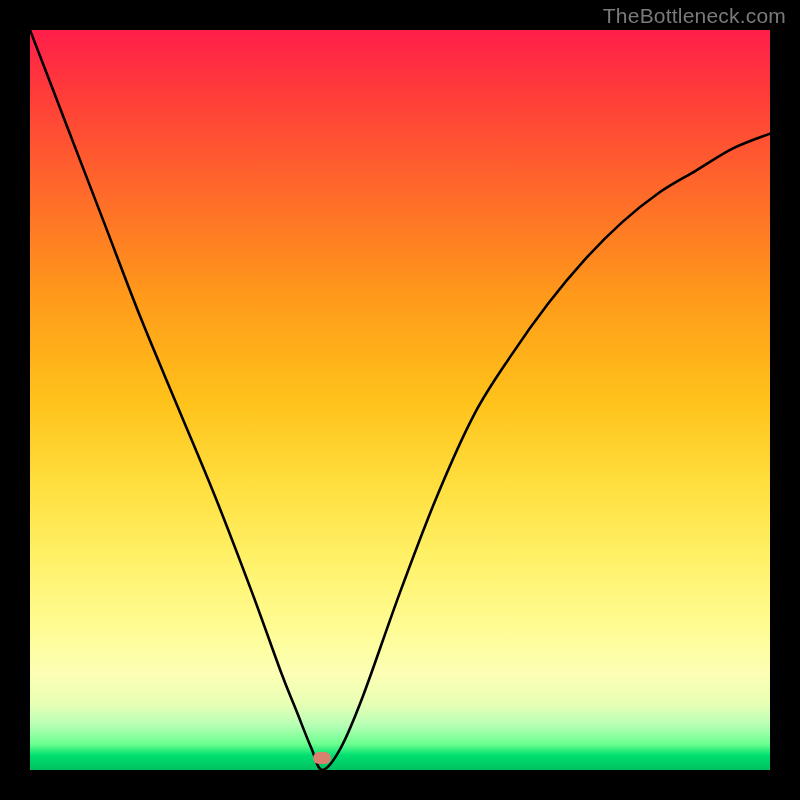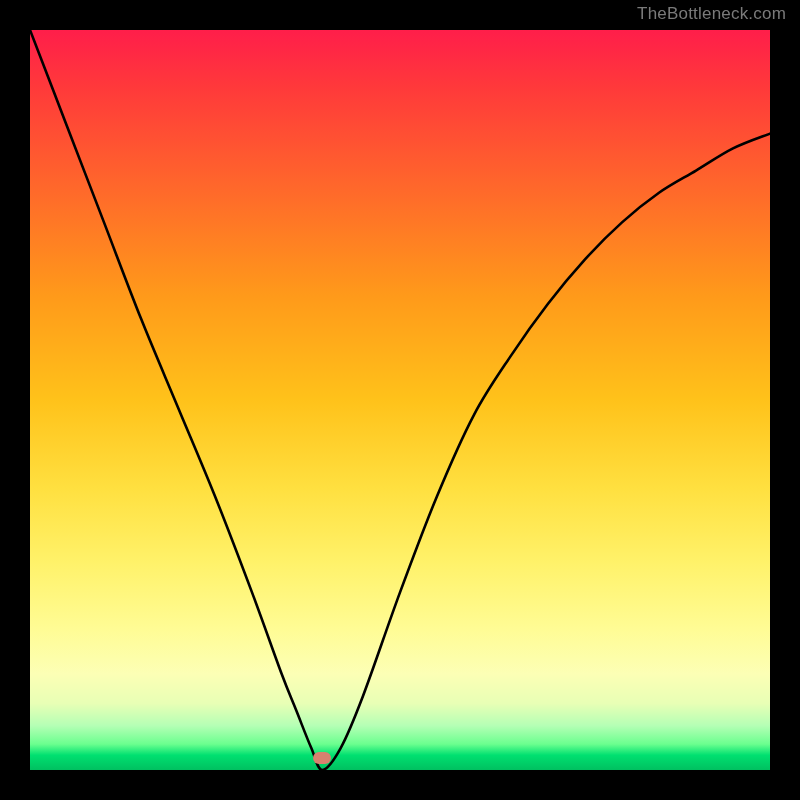--- a/index.html
+++ b/index.html
@@ -55,21 +55,21 @@
     height: 12px;
     border-radius: 6px;
     background: #d8816f;
     transform: translate(-50%, -50%);
   }
   .watermark {
     position: absolute;
     top: 4px;
     right: 14px;
     color: #7a7a7a;
-    font-size: 17px;
+    font-size: 21px;
     font-weight: 500;
     letter-spacing: 0.2px;
     margin-left: 15px;
   }
 </style>
 </head>
 <body>
 
 <div class="frame">
   <div class="watermark">TheBottleneck.com</div>

